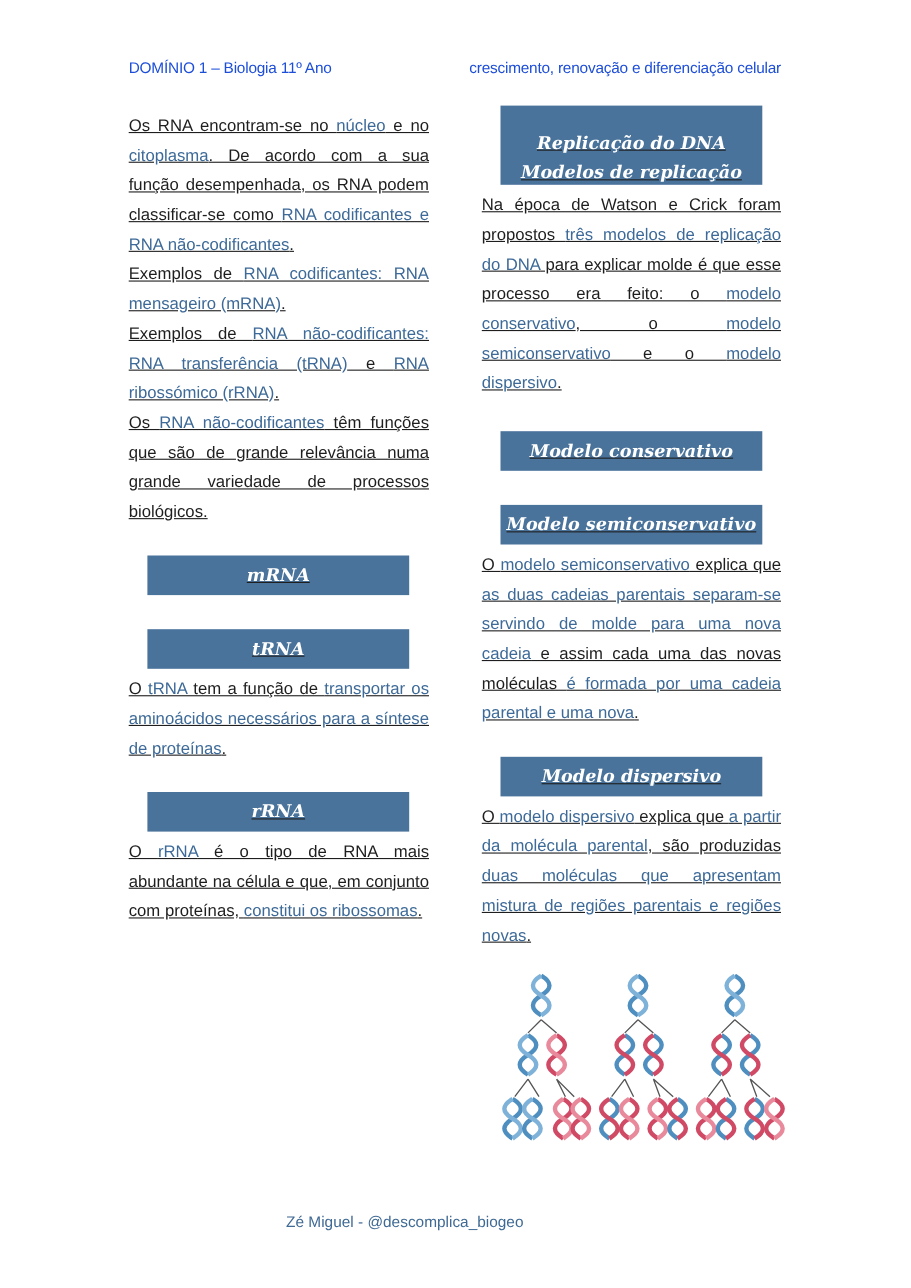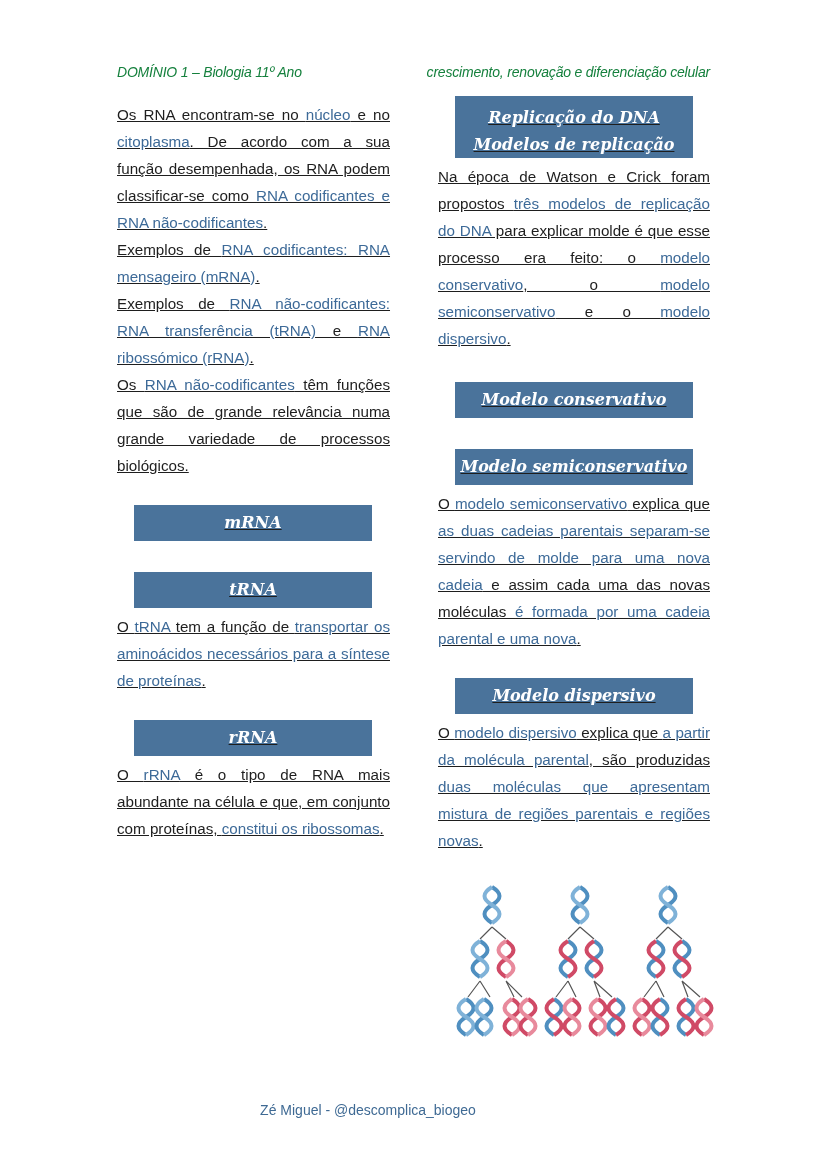--- a/index.html
+++ b/index.html
@@ -1,30 +1,30 @@
 <!DOCTYPE html>
 <html><head>
 <meta charset="utf-8">
 <style>
   html, body { margin: 0; padding: 0; background: #ffffff; }
   body { width: 828px; height: 1171px; position: relative; overflow: hidden;
          font-family: "Liberation Sans", sans-serif; color: #1e1e1e; }
-  .hdr { position: absolute; top: 64px; font-size: 14px; color: #15803d; letter-spacing: -0.2px; font-style: italic; }
+  .hdr { position: absolute; top: 53px; font-size: 14px; color: #1d4ed8; letter-spacing: -0.2px; }
   .hdr-left { left: 117px; }
   .hdr-right { right: 118px; margin-left: 37px; }
   .col { position: absolute; text-decoration: underline; }
   .col-left { left: 117px; top: 101px; width: 273px; }
   .col-right { left: 438px; top: 96px; width: 272px; }
   p { margin: 0; font-size: 15.2px; line-height: 27px; text-align: justify; }
   .hl { color: #3d6a98; }
   .bar { background: #4a739b; color: #ffffff; text-align: center; font-family: "DejaVu Serif", serif;
          font-style: italic; font-weight: bold; font-size: 16px; line-height: 36px; height: 36px; }
   .bar-left { width: 238px; margin-left: 17px; }
   .bar-right { width: 238px; margin-left: 17px; }
-  .bar-tall { height: 62px; line-height: 27px; padding-top: 8px; box-sizing: border-box; }
+  .bar-tall { height: 72px; line-height: 27px; padding-top: 20px; box-sizing: border-box; }
   .gap-sm { height: 5px; }
   .gap-md { height: 26px; }
   .gap-lg { height: 30px; }
   .diagram { position: absolute; left: 452px; top: 885px; width: 262px; height: 160px; }
   .footer { position: absolute; top: 1102px; left: 0; width: 736px; text-align: center;
             font-size: 14px; color: #3f6a94; }
 </style>
 </head>
 <body>
 

